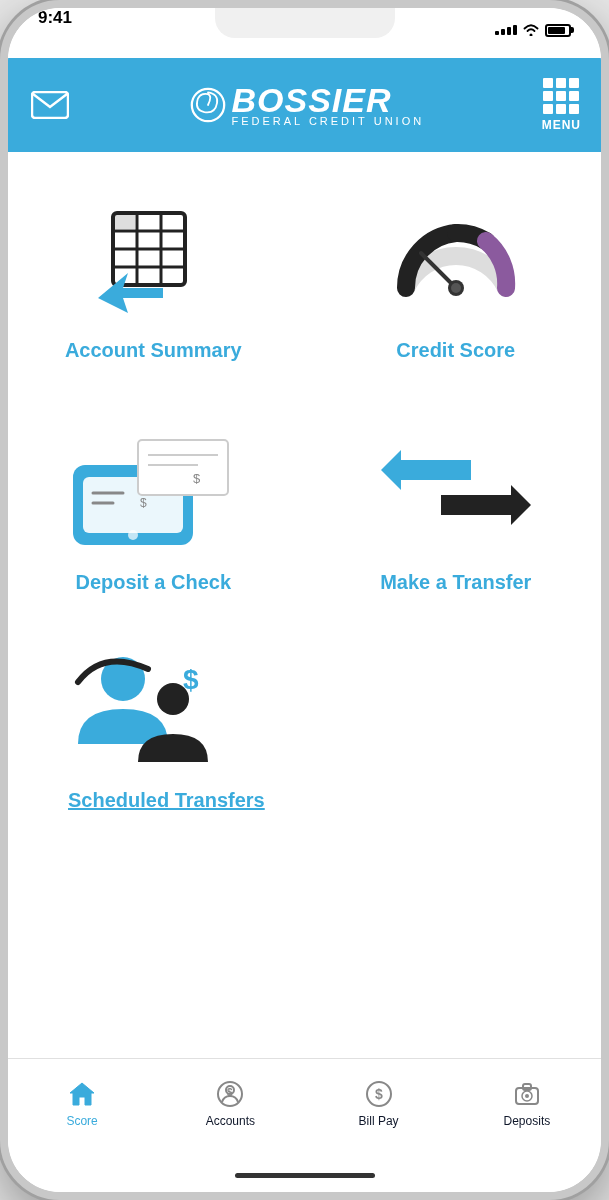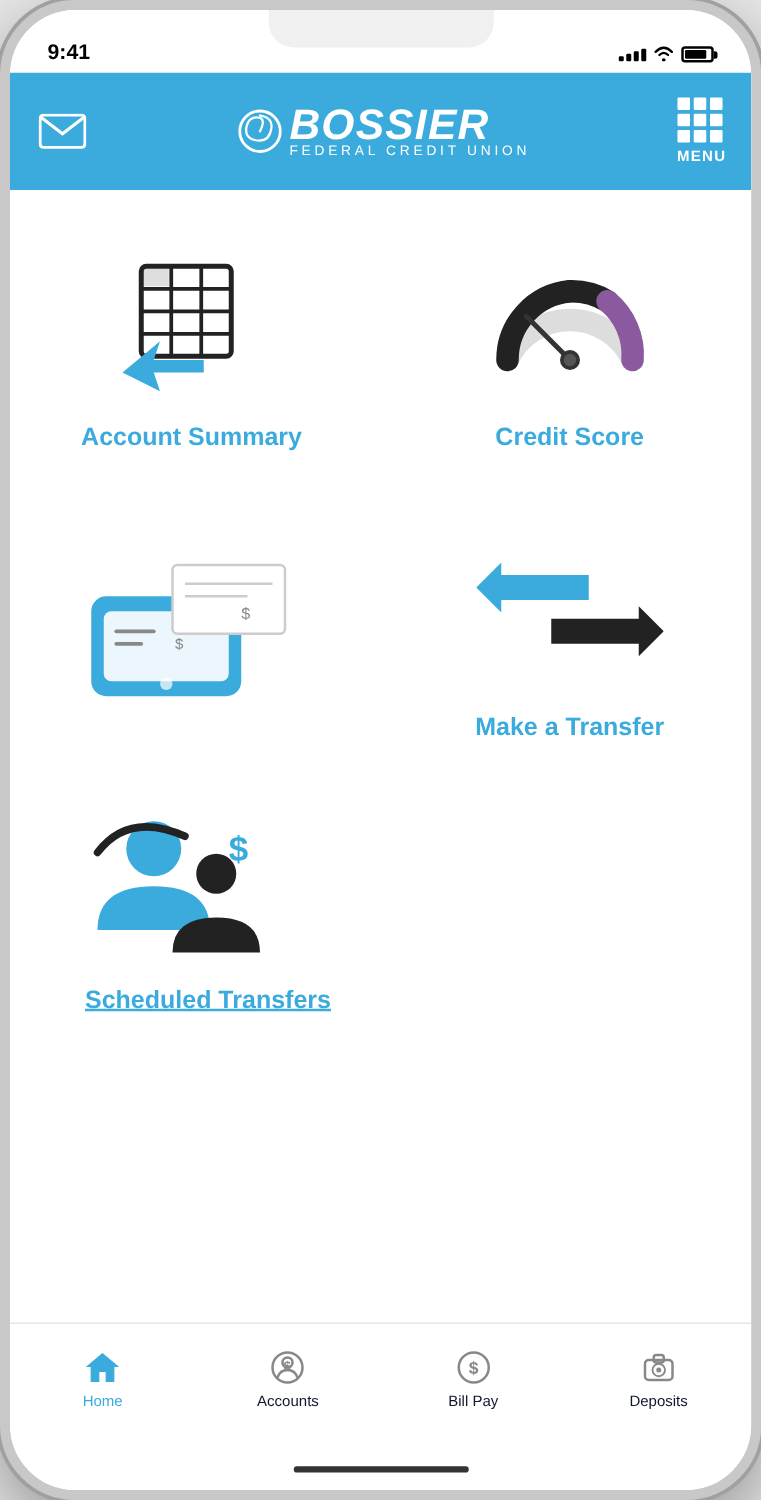--- a/index.html
+++ b/index.html
@@ -42,21 +42,20 @@
       height: 30px;
       background: #f0f0f0;
       border-radius: 0 0 20px 20px;
       z-index: 100;
     }
     
     .status-bar {
       height: 50px;
       background: white;
       display: flex;
-      align-items: flex-end;
       justify-content: space-between;
       padding: 0 30px 6px 30px;
       flex-shrink: 0;
       position: relative;
       z-index: 10;
     }
     .status-time {
       font-size: 17px;
       font-weight: 600;
       color: #000;
@@ -153,20 +152,21 @@
       align-items: center;
       gap: 6px;
     }
     .spiral-icon {
       width: 36px;
       height: 36px;
     }
     .header-menu {
       display: flex;
       flex-direction: column;
+      align-items: center;
       gap: 4px;
     }
     .menu-grid {
       display: grid;
       grid-template-columns: repeat(3, 10px);
       gap: 3px;
     }
     .menu-dot {
       width: 10px;
       height: 10px;
@@ -405,20 +405,21 @@
               <text x="72" y="82" font-size="12" fill="#888" font-family="sans-serif">$</text>
 
               <circle cx="65" cy="110" r="5" fill="white" opacity="0.7"></circle>
 
               <rect x="70" y="15" width="90" height="55" rx="4" fill="white" stroke="#ccc" stroke-width="2"></rect>
               <line x1="80" y1="30" x2="150" y2="30" stroke="#ccc" stroke-width="2"></line>
               <line x1="80" y1="40" x2="130" y2="40" stroke="#ccc" stroke-width="2"></line>
               <text x="125" y="58" font-size="13" fill="#888" font-family="sans-serif">$</text>
             </svg>
           </div>
+          <span class="menu-item-label">Deposit a Check</span>
         </div>
 
         <div class="menu-item">
           <div class="menu-item-icon">
             <svg width="150" height="100" viewBox="0 0 150 100">
 
               <path d="M80 20 L10 20 L10 10 L-10 30 L10 50 L10 40 L80 40 Z" fill="#3aabdc" transform="translate(10,0)"></path>
 
               <path d="M60 55 L130 55 L130 45 L150 65 L130 85 L130 75 L60 75 Z" fill="#222" transform="translate(0,0)"></path>
             </svg>
@@ -449,21 +450,21 @@
     </div>
 
     <div class="bottom-nav">
 
       <div class="nav-item active">
         <div class="nav-item-icon">
           <svg width="28" height="28" viewBox="0 0 28 28">
             <path d="M14 3 L2 13 L5 13 L5 25 L11 25 L11 17 L17 17 L17 25 L23 25 L23 13 L26 13 Z" fill="#3aabdc"></path>
           </svg>
         </div>
-        <span class="nav-item-label" style="color:#3aabdc">Home</span>
+        <span class="nav-item-label" style="color:#3aabdc">Score</span>
       </div>
 
       <div class="nav-item">
         <div class="nav-item-icon">
           <svg width="28" height="28" viewBox="0 0 28 28">
             <circle cx="14" cy="14" r="12" fill="none" stroke="#888" stroke-width="2"></circle>
             <circle cx="14" cy="10" r="4" fill="none" stroke="#888" stroke-width="2"></circle>
             <path d="M6 22 Q8 16 14 16 Q20 16 22 22" fill="none" stroke="#888" stroke-width="2"></path>
             <text x="11" y="16" font-size="10" fill="#888" font-family="sans-serif" font-weight="bold">$</text>
           </svg>

